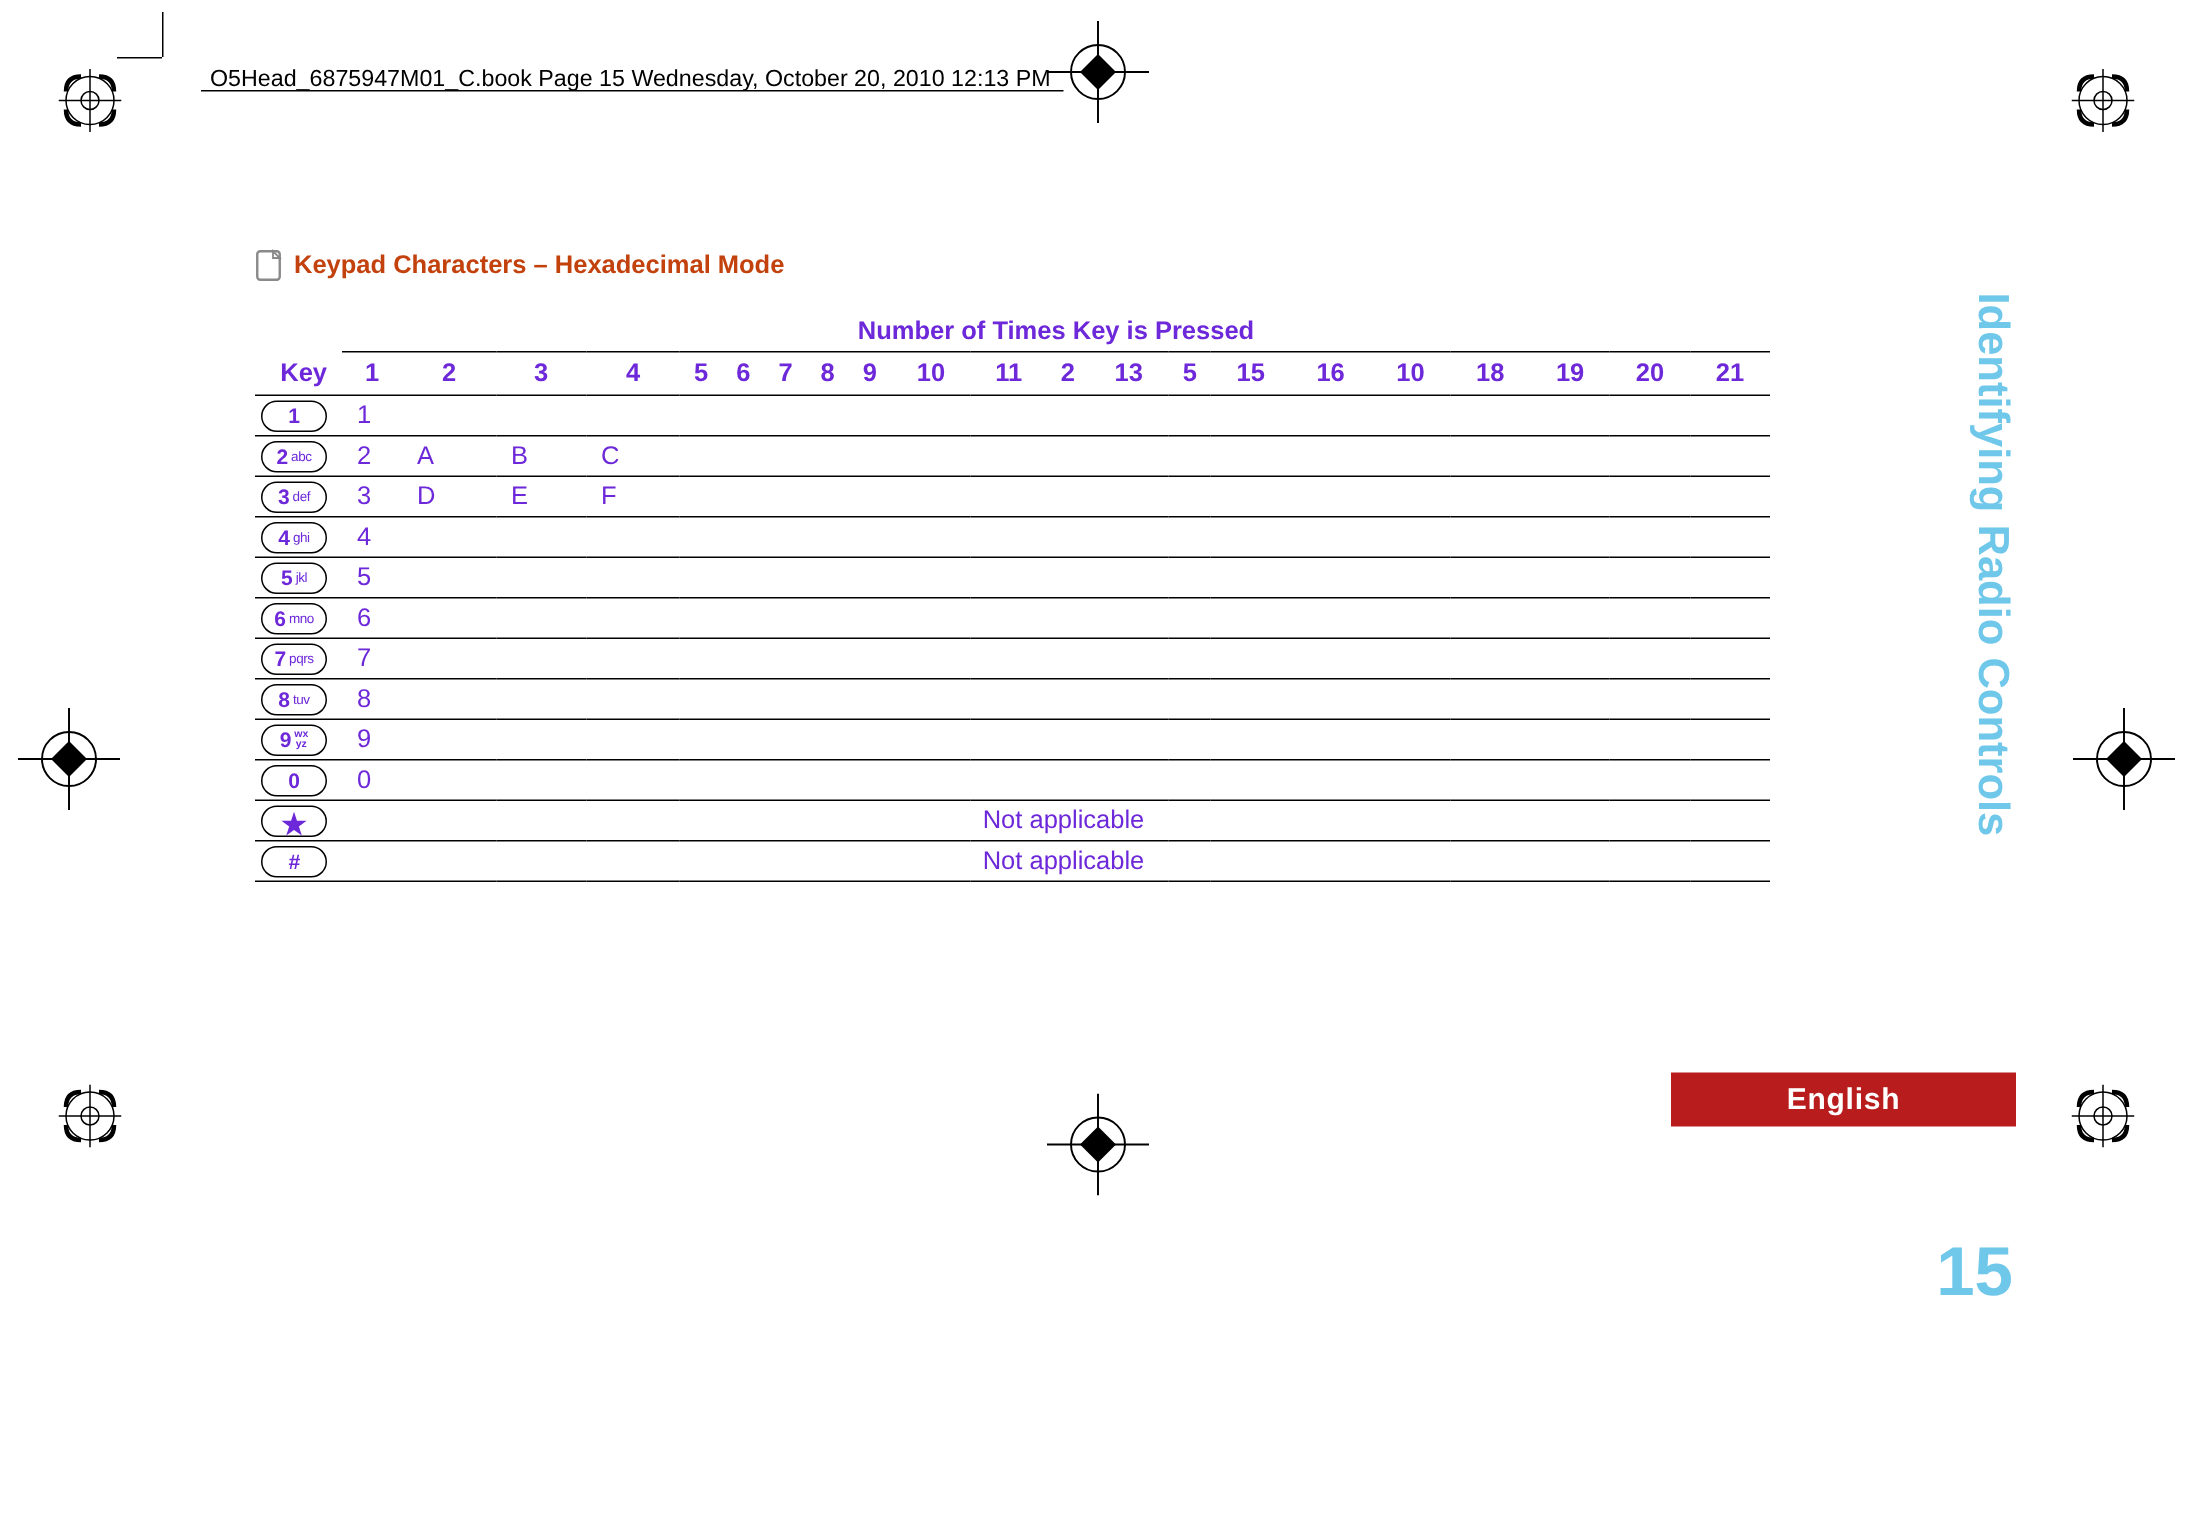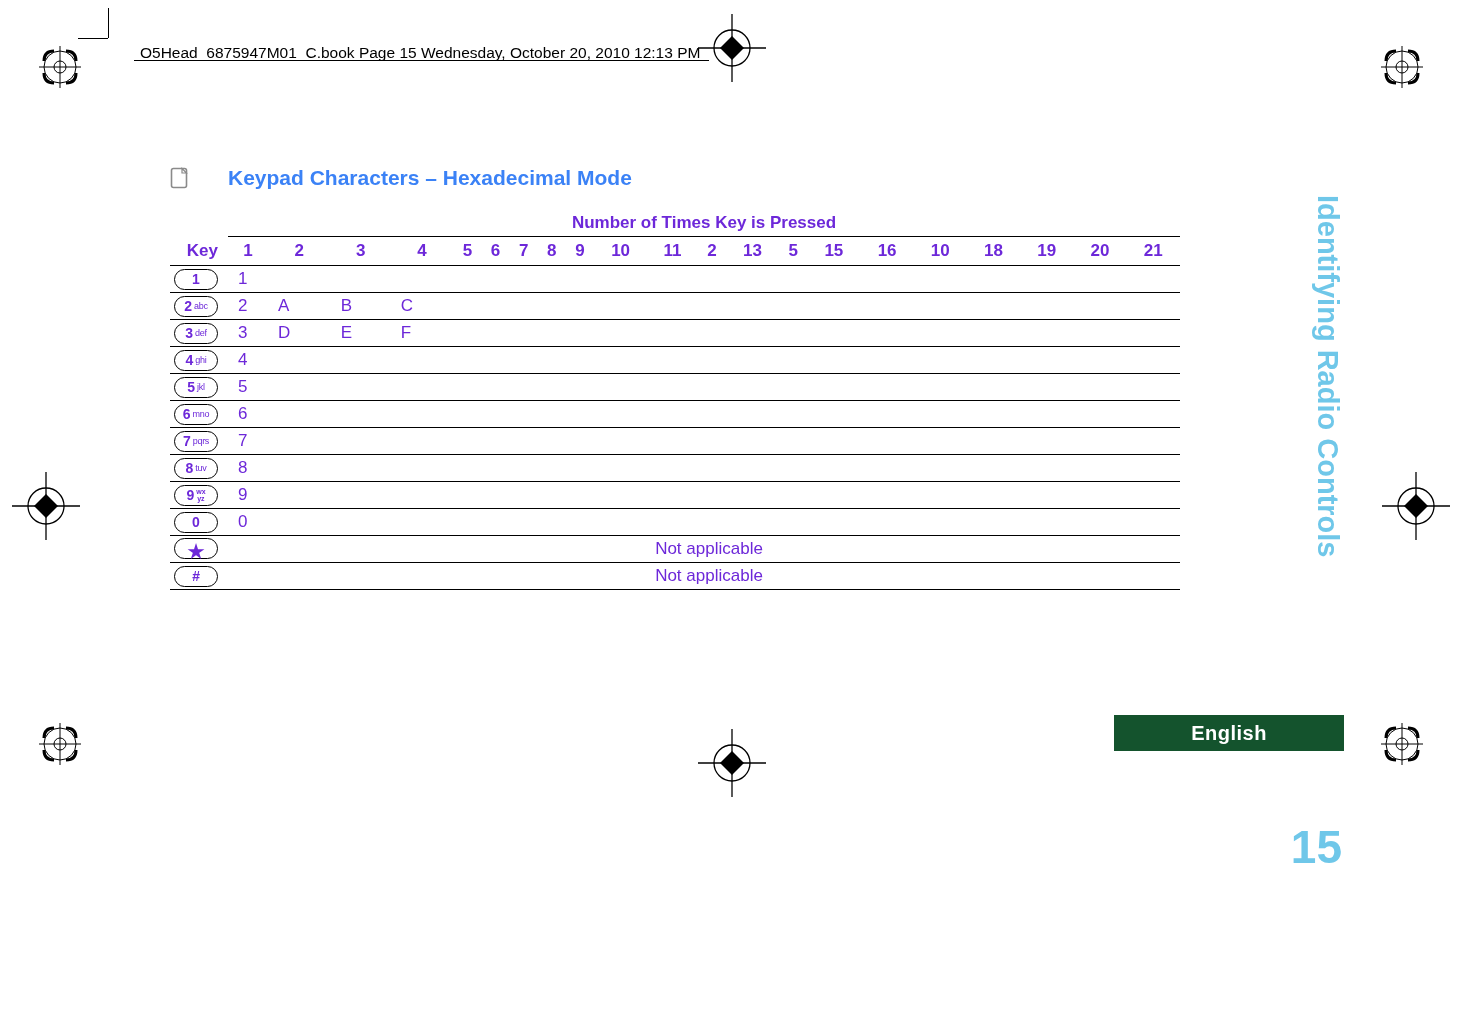--- a/index.html
+++ b/index.html
@@ -98,21 +98,21 @@
     color: #6fc7e9;
     text-align: right;
   }
 
   .footer-bar {
     position: absolute;
     right: 118px;
     bottom: 60px;
     width: 230px;
     height: 36px;
-    background: #14532d;
+    background: #b91c1c;
     display: flex;
     align-items: center;
     justify-content: center;
   }
   .footer-bar span {
     color: #ffffff;
     font-weight: bold;
     font-size: 20px;
     letter-spacing: 0.5px;
   }
@@ -130,24 +130,23 @@
     align-items: center;
     margin-bottom: 20px;
   }
   .heading-icon {
     width: 18px;
     height: 22px;
     margin-right: 8px;
     flex-shrink: 0;
   }
   .heading-text {
-    font-size: 21px;
+    font-size: 17px;
     font-weight: bold;
-    color: #3b82f6;
-    margin-left: 32px;
+    color: #c2410c;
   }
 
   table.key-table {
     border-collapse: collapse;
     width: 100%;
     font-size: 17px;
     color: #6d28d9;
   }
   table.key-table th {
     font-weight: bold;

